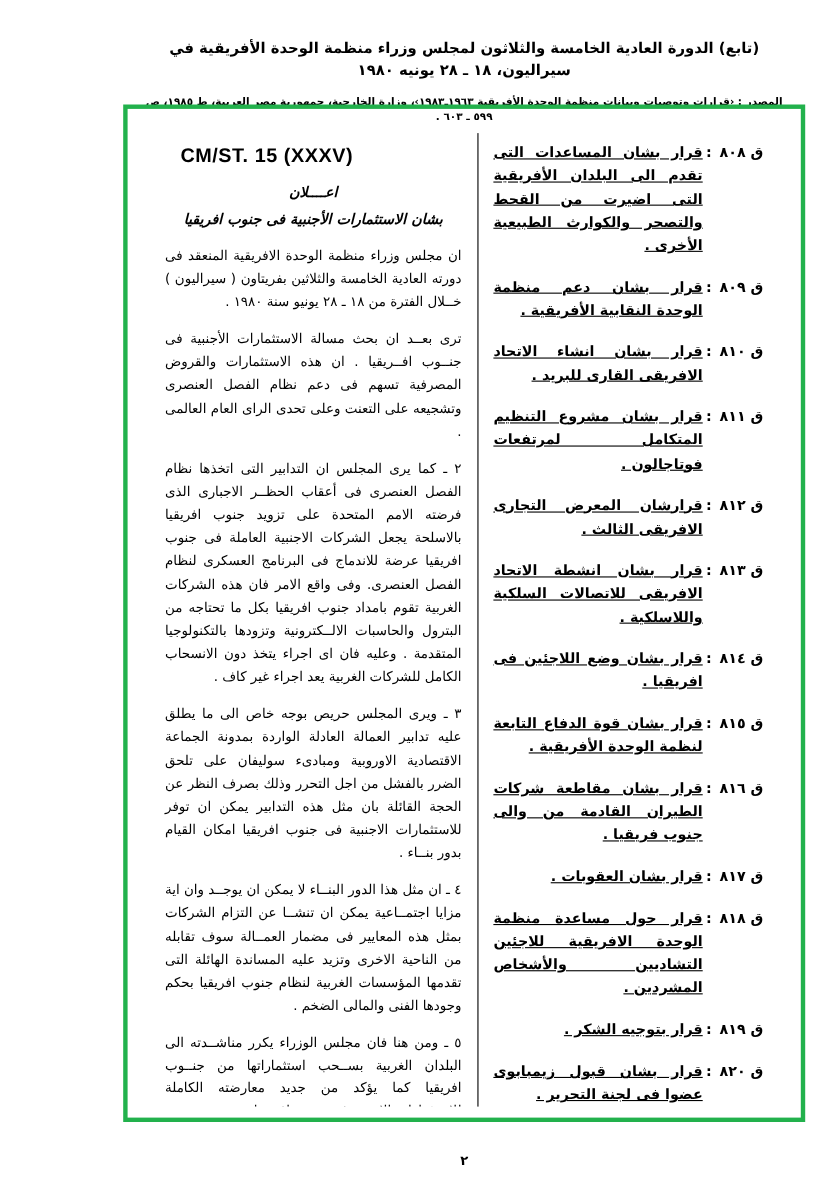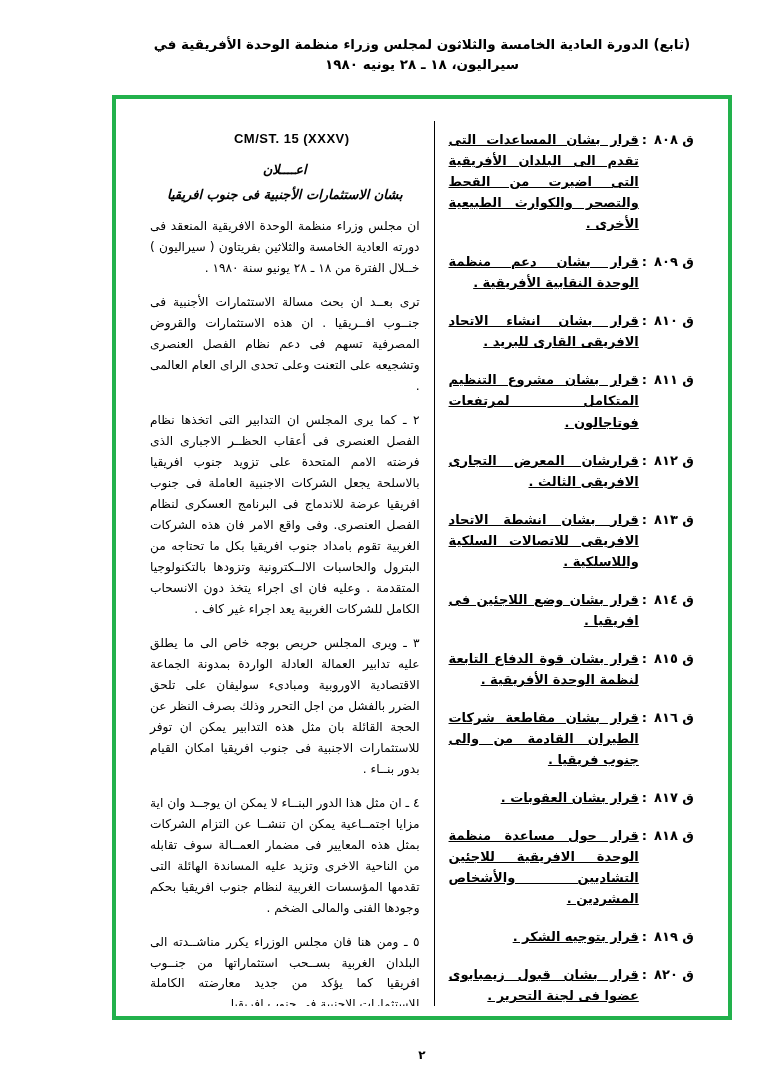--- a/index.html
+++ b/index.html
@@ -89,22 +89,22 @@
   .res-text {
     flex: 1 1 auto;
     text-align: justify;
     text-align-last: right;
     text-decoration: underline;
   }
   
   .doc-code {
     font-family: "Liberation Sans", sans-serif;
     direction: ltr;
-    text-align: center;
-    font-size: 13px;
+    text-align: left;
+    font-size: 18px;
     font-weight: bold;
     margin: 2px 0 16px 14px;
     letter-spacing: 0.5px;
   }
   .doc-center {
     text-align: center;
     font-weight: bold;
     font-size: 13px;
     margin-bottom: 10px;
     letter-spacing: 2px;
@@ -132,20 +132,21 @@
     font-weight: bold;
   }
 </style>
 </head>
 <body>
 
 <div class="page">
 
   <div class="header">
     <div class="header-title">(تابع) الدورة العادية الخامسة والثلاثون لمجلس وزراء منظمة الوحدة الأفريقية في سيراليون، ١٨ ـ ٢٨ يونيه ١٩٨٠</div>
+    <div class="header-source">المصدر : ‹قرارات وتوصيات وبيانات منظمة الوحدة الأفريقية ١٩٦٣ـ١٩٨٣›، وزارة الخارجية، جمهورية مصر العربية، ط ١٩٨٥، ص ٥٩٩ ـ ٦٠٣ .</div>
   </div>
 
   <div class="frame">
     <div class="frame-inner">
 
       <div class="col col-right">
 
         <div class="res-item">
           <span class="res-num">ق ٨٠٨</span>
           <span class="res-colon">:</span>

